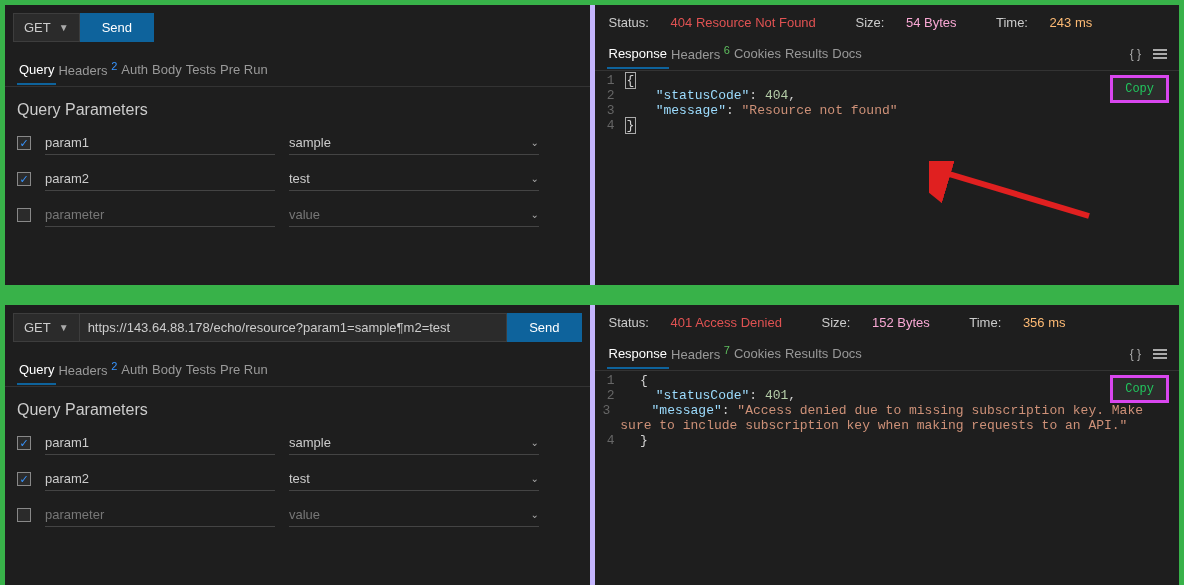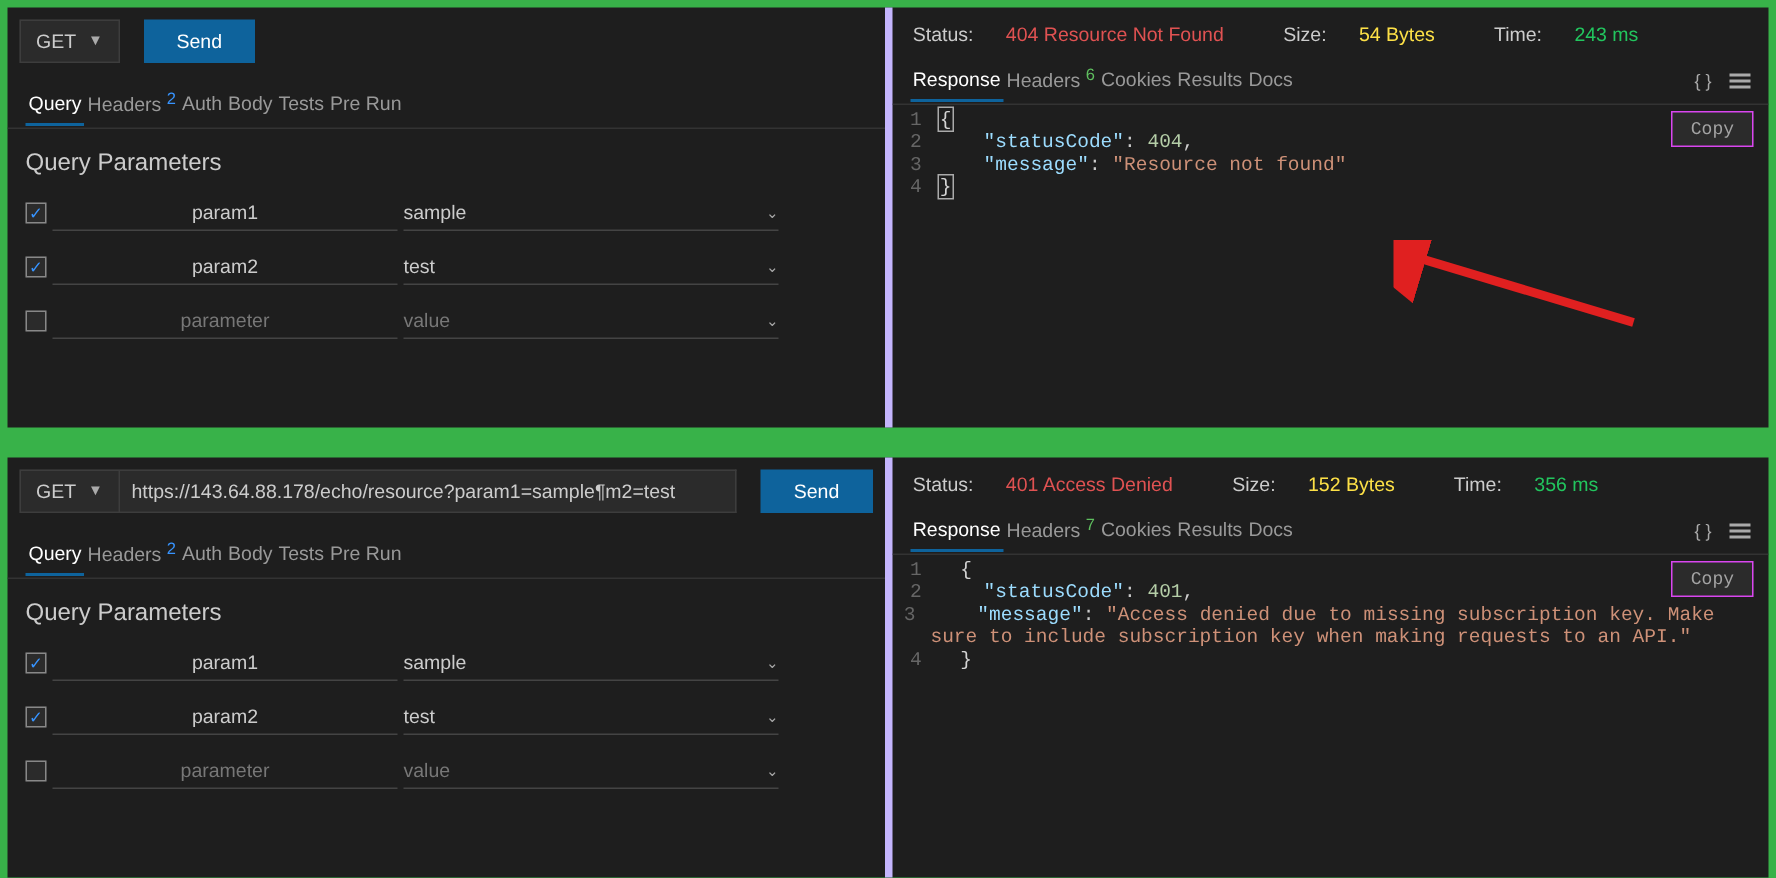--- a/index.html
+++ b/index.html
@@ -47,21 +47,21 @@
       border: 1px solid #3d3d3d;
       border-left: none;
       padding: 6px 8px;
       color: #ccc;
     }
     .send {
       background: #0e639c;
       color: #fff;
       padding: 6px 22px;
       border: none;
-      margin-left: 16px;
+      margin-left: 0;
       display: flex;
       align-items: center;
     }
     .tabs {
       display: flex;
       padding: 4px 12px 0;
       border-bottom: 1px solid #333;
       align-items: center;
     }
     .tab {
@@ -76,51 +76,51 @@
     }
     .badge { color: #3794ff; font-size: 11px; vertical-align: super; }
     .badge.g { color: #5fbf5f; }
     .tabs-right { margin-left: auto; display: flex; gap: 12px; align-items: center; }
     .braces { color: #aaa; font-size: 12px; }
     .menu-icon { width: 14px; }
     .menu-icon span { display:block; height:2px; background:#aaa; margin:2px 0; }
 
     .section-title { padding: 14px 12px 6px; font-size: 16px; color: #ccc; font-weight: 400; }
     .params { padding: 0 12px; }
-    .prow { display: flex; align-items: center; gap: 4px; padding: 6px 0; text-align: center; }
+    .prow { display: flex; align-items: center; gap: 14px; padding: 6px 0; }
     .cb { width: 14px; height: 14px; border: 1px solid #888; display: flex; align-items: center; justify-content: center; color: #3794ff; font-size: 11px; background: #2b2b2b; }
     .cb.checked::after { content: "✓"; color:#3794ff; }
     .pname { width: 230px; border-bottom: 1px solid #444; padding: 4px 0; color: #ccc; }
     .pname.placeholder, .pvalue.placeholder { color: #777; }
     .pvalue { width: 250px; border-bottom: 1px solid #444; padding: 4px 0; display: flex; justify-content: space-between; align-items: center; }
 
     .status-row { padding: 10px 14px 4px; font-size: 13px; }
     .status-row .lbl { color: #ccc; }
     .status-row .err { color: #e05252; }
-    .status-row .ok { color: #fde047; }
-    .status-row .warn { color: #22c55e; }
+    .status-row .ok { color: #f9a8d4; }
+    .status-row .warn { color: #fdba74; }
     .status-row span { margin-right: 18px; }
 
     .code-area { flex: 1; position: relative; font-family: Consolas, "Courier New", monospace; font-size: 13px; padding: 2px 8px; }
     .cline { display: flex; }
     .ln { color: #666; width: 22px; text-align: right; padding-right: 10px; user-select: none; }
     .ct { white-space: pre-wrap; }
     .ct .brace { color: #d4d4d4; }
     .ct .key { color: #9cdcfe; }
     .ct .num { color: #b5cea8; }
     .ct .str { color: #ce9178; }
     .cursor { border: 1px solid #aaa; padding: 0 1px; }
 
     .copy-btn {
       position: absolute;
       right: 10px;
       top: 4px;
       background: #2b2b2b;
-      border: 1px solid #d946ef;
-      color: #a3a3a3;
+      border: 3px solid #d946ef;
+      color: #22c55e;
       padding: 4px 12px;
       font-size: 12px;
     }
 
     .arrow {
       position: absolute;
       right: 80px;
       top: 90px;
       pointer-events: none;
     }

